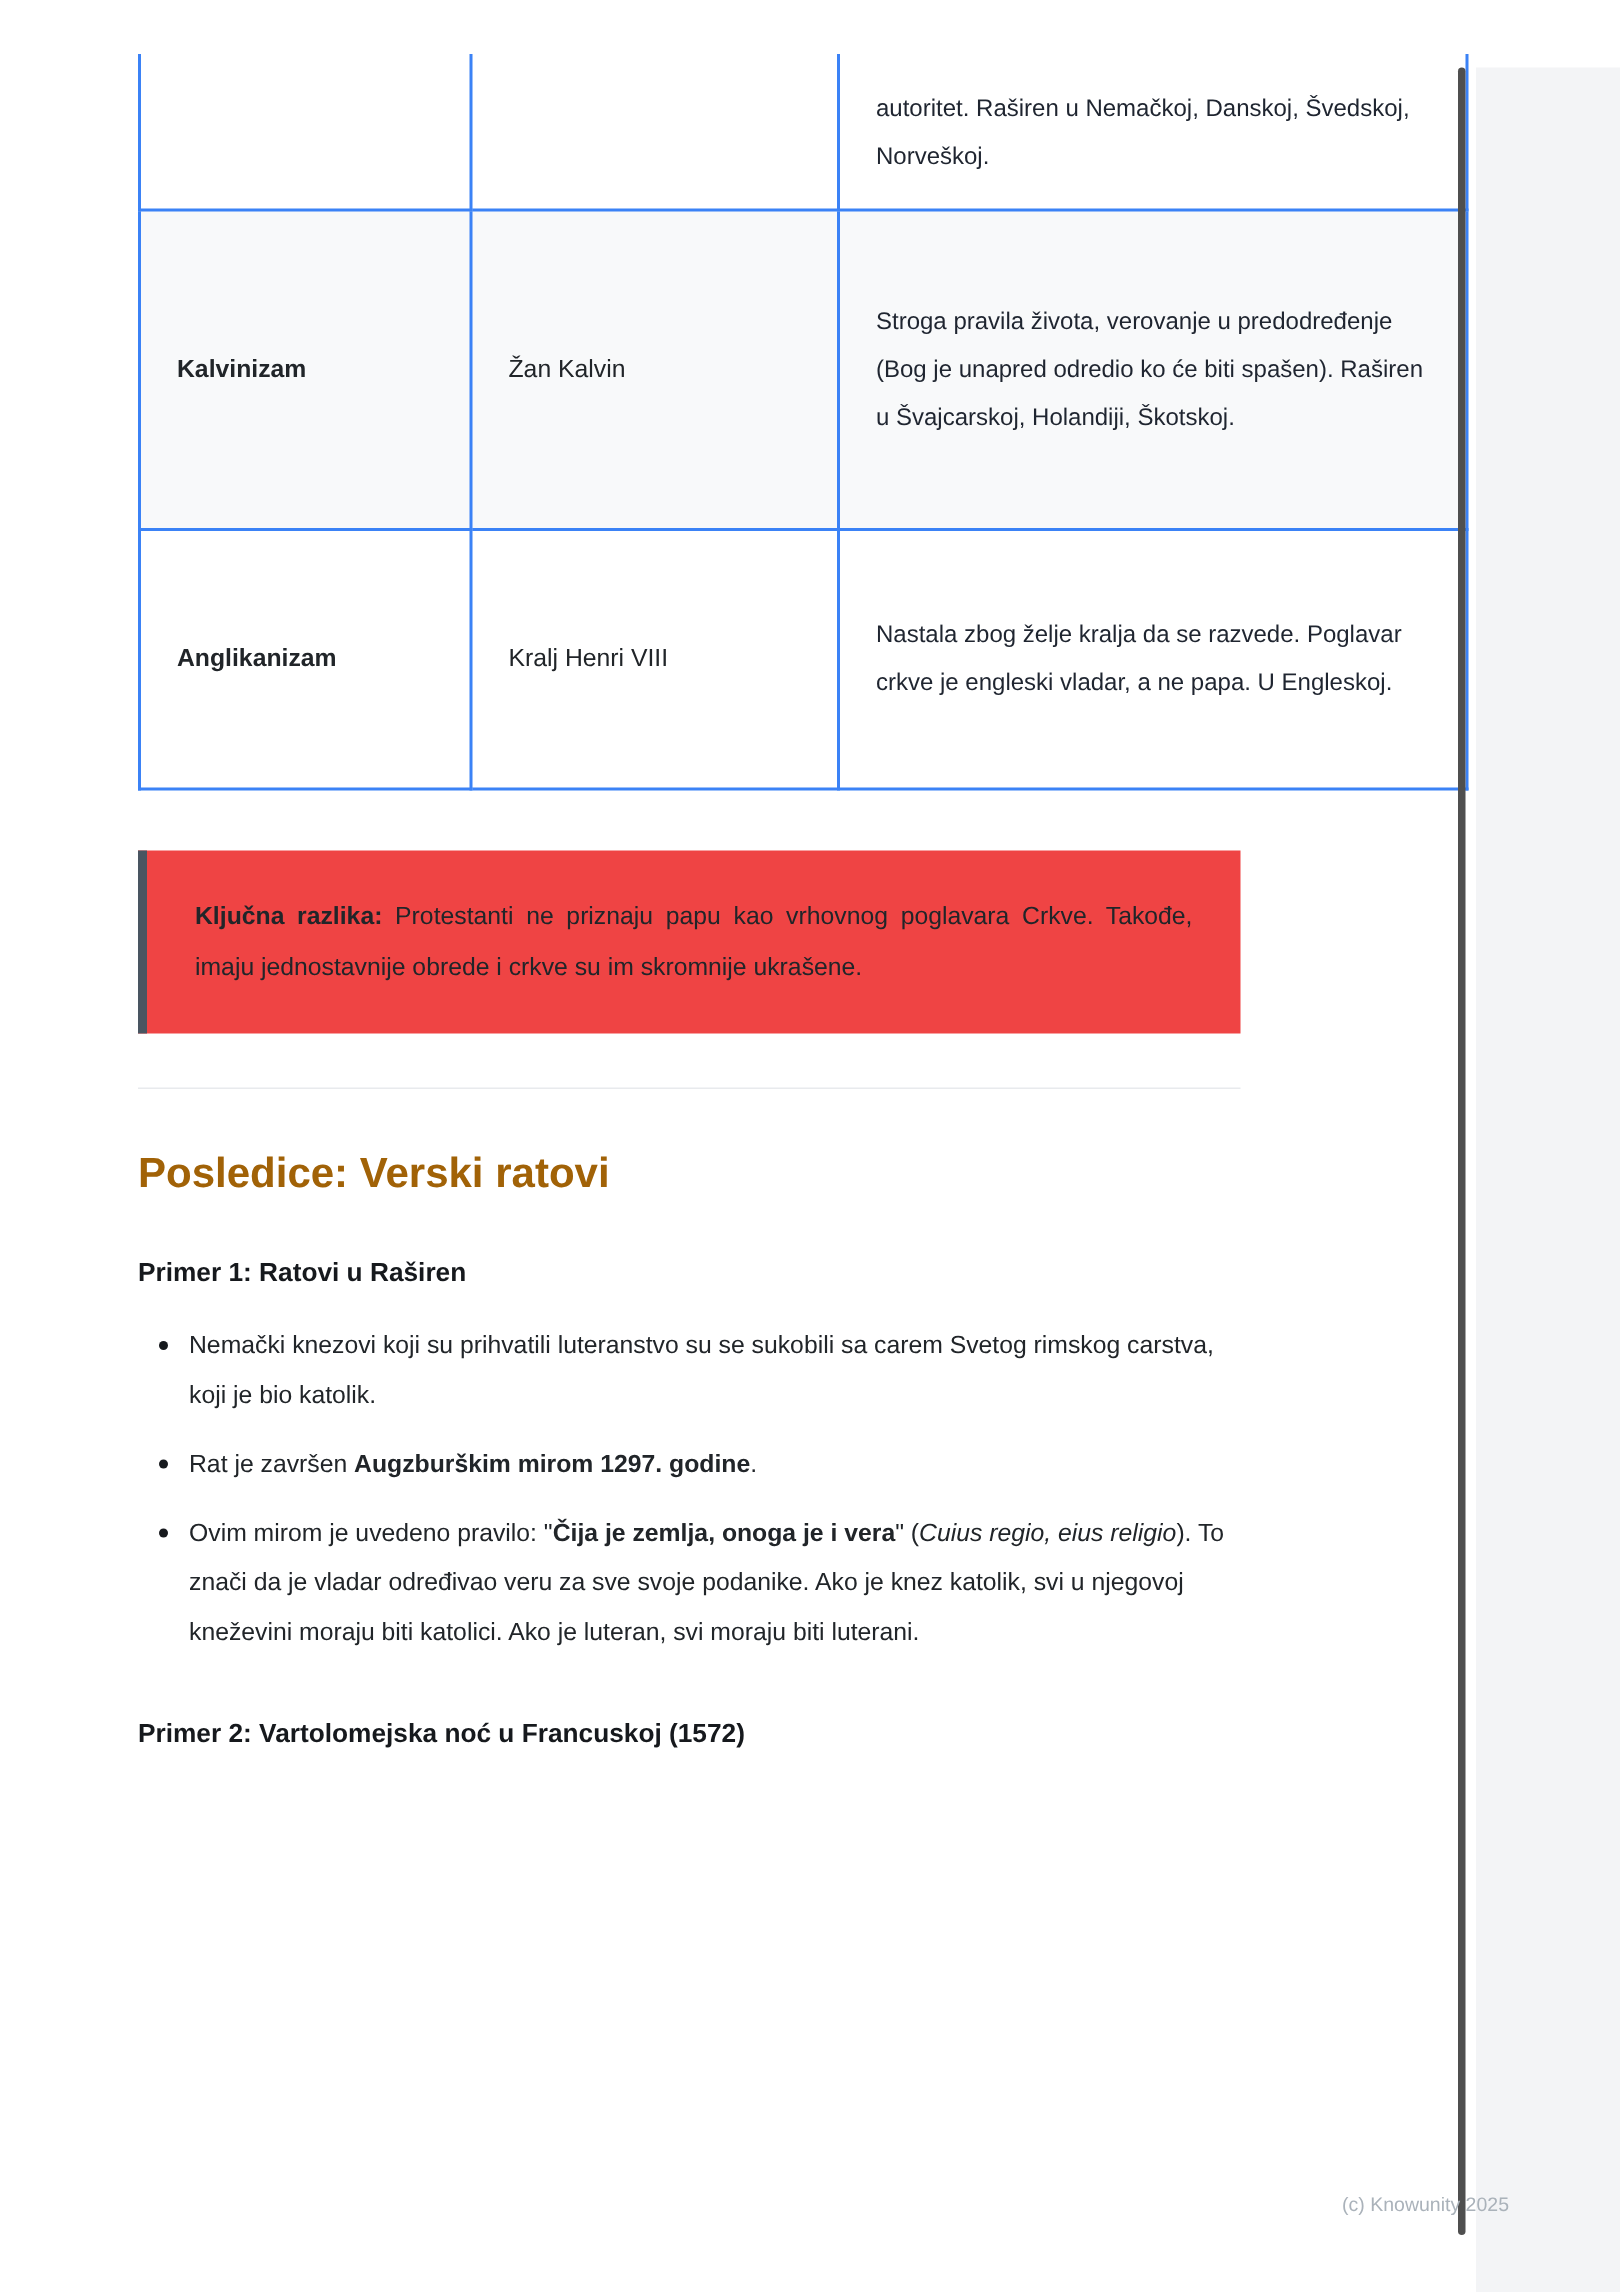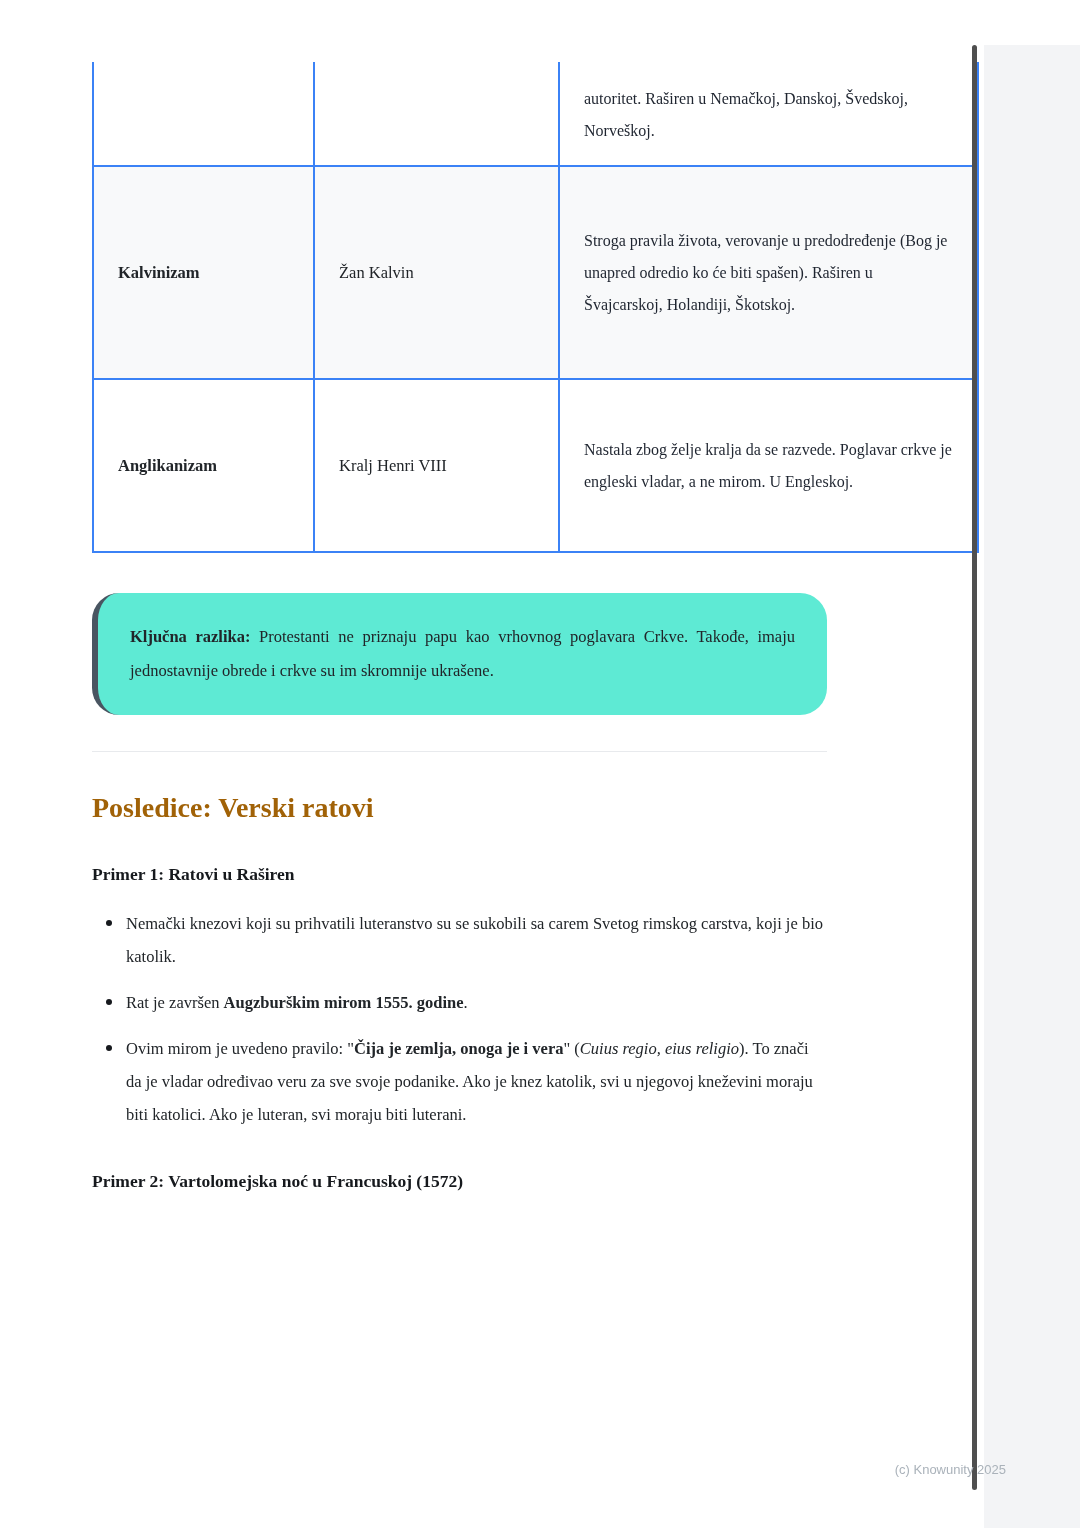--- a/index.html
+++ b/index.html
@@ -19,21 +19,21 @@
     position:absolute;left:984px;top:45px;width:96px;height:1483px;
     background:#f3f4f6;
   }
   .scrollbar-thumb{
     position:absolute;left:972px;top:45px;width:5px;height:1445px;
     background:#4f4f4f;border-radius:3px;
   }
 
   
   .content{
-    position:absolute;left:92px;top:62px;width:735px;font-family:Liberation Serif, serif;
+    position:absolute;left:92px;top:36px;width:735px;
   }
 
   
   table.denoms{
     border-collapse:collapse;width:735px;table-layout:fixed;
     font-size:16.5px;
   }
   table.denoms td{
     border:2px solid #3b82f6;
     vertical-align:middle;
@@ -43,28 +43,27 @@
   td.c-founder{width:195px;margin-left:16px;}
   td.c-desc{width:369px;line-height:32px;font-size:16px;color:#1f2530;}
   tr.row-cut td{border-top:none;vertical-align:bottom;height:85px;padding-top:0;padding-bottom:18px;}
   tr.row-alt{background:#f8f9fa;}
   tr.row-kalvin td{height:175px;}
   tr.row-angl td{height:135px;}
 
   
   .callout{
     margin-top:40px;
-    background:#5eead4;
+    background:#ef4444;
     border-left:6px solid #495561;
     padding:27px 32px 27px 32px;
     font-size:16.5px;
     line-height:34px;
     text-align:justify;
     color:#212529;
-    border-radius:27px;
   }
 
   .divider{
     margin-top:36px;
     border:none;border-top:1px solid #e8eaed;height:0;
   }
 
   h2.section-title{
     margin:40px 0 0 0;
     font-size:28px;
@@ -126,36 +125,36 @@
         <td class="c-desc"><span>autoritet. Raširen u Nemačkoj, Danskoj, Švedskoj, Norveškoj.</span></td>
       </tr>
       <tr class="row-alt row-kalvin">
         <td class="c-name">Kalvinizam</td>
         <td class="c-founder">Žan Kalvin</td>
         <td class="c-desc"><span>Stroga pravila života, verovanje u predodređenje (Bog je unapred odredio ko će biti spašen). Raširen u Švajcarskoj, Holandiji, Škotskoj.</span></td>
       </tr>
       <tr class="row-angl">
         <td class="c-name">Anglikanizam</td>
         <td class="c-founder">Kralj Henri VIII</td>
-        <td class="c-desc"><span>Nastala zbog želje kralja da se razvede. Poglavar crkve je engleski vladar, a ne mirom. U Engleskoj.</span></td>
+        <td class="c-desc"><span>Nastala zbog želje kralja da se razvede. Poglavar crkve je engleski vladar, a ne papa. U Engleskoj.</span></td>
       </tr>
     </tbody>
   </table>
 
   <div class="callout"><span class="b">Ključna razlika:</span><span> Protestanti ne priznaju papu kao vrhovnog poglavara Crkve. Takođe, imaju jednostavnije obrede i crkve su im skromnije ukrašene.</span></div>
 
   <hr class="divider">
 
   <h2 class="section-title">Posledice: Verski ratovi</h2>
 
 
   <h3 class="sub">Primer 1: Ratovi u Raširen</h3>
   <ul class="bullets">
     <li><span>Nemački knezovi koji su prihvatili luteranstvo su se sukobili sa carem Svetog rimskog carstva, koji je bio katolik.</span></li>
-    <li><span>Rat je završen </span><span class="b">Augzburškim mirom 1555. godine</span><span>.</span></li>
+    <li><span>Rat je završen </span><span class="b">Augzburškim mirom 1297. godine</span><span>.</span></li>
     <li><span>Ovim mirom je uvedeno pravilo: "</span><span class="b">Čija je zemlja, onoga je i vera</span><span>" (</span><span class="i">Cuius regio, eius religio</span><span>). To znači da je vladar određivao veru za sve svoje podanike. Ako je knez katolik, svi u njegovoj kneževini moraju biti katolici. Ako je luteran, svi moraju biti luterani.</span></li>
   </ul>
 
   <h3 class="sub">Primer 2: Vartolomejska noć u Francuskoj (1572)</h3>
   <ul class="bullets">
   </ul>
 
 </div>
 
 <div class="right-rail"></div>

